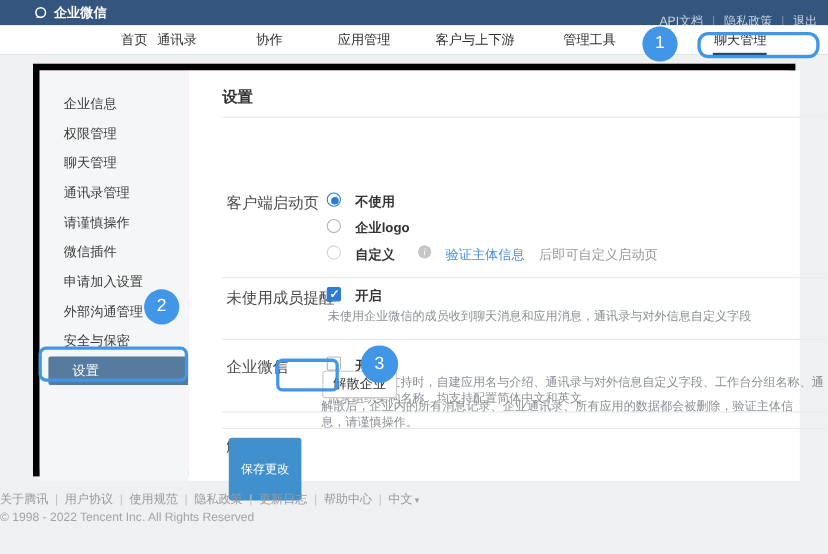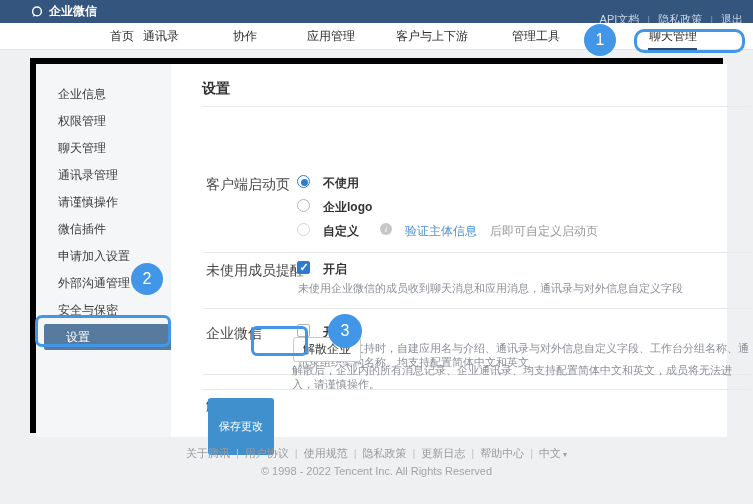--- a/index.html
+++ b/index.html
@@ -73,21 +73,21 @@
   .desc { position:absolute; font-size:11px; color:#8b8f96; line-height:14px; }
   .ghost-btn {
     position:absolute; left:122px; background:#fff; border:1px solid #c9c9c9; border-radius:3px;
     font-size:12px; color:#333; padding:3px 9px; cursor:pointer; font-family:inherit;
   }
   .save-btn {
     position:absolute; left:37px; top:334px; background:#4090CE; color:#fff; border:none; border-radius:3px;
     font-size:11px; padding:21px 11px; cursor:pointer; font-family:inherit;
   }
   
-  .footer { position:absolute; left:0; top:433px; width:753px; text-align:center; }
+  .footer { position:absolute; left:0; top:433px; width:753px; text-align:left; }
   .f-links { margin-top:13px; font-size:11px; color:#9a9a9a; }
   .f-links .flink { cursor:pointer; }
   .fsep { color:#c4c4c4; margin:0 6px; }
   .fsep::before { content:"|"; }
   .f-caret { font-size:8px; color:#9a9a9a; margin-left:2px; }
   .f-copy { margin-top:4px; font-size:11px; color:#a4a4a4; }
   
   .ann-rect { position:absolute; border:3px solid #4296E7; background:transparent; z-index:40; }
   .ann-rect.r1 { left:634px; top:29px; width:111px; height:24px; border-radius:10px; }
   .ann-rect.r2 { left:35px;  top:315px; width:136px; height:32px; border-radius:7px; }
@@ -181,21 +181,21 @@
     <div class="row-label" style="top:261px">企业微信</div>
     <div class="ctl-row" style="top:260px">
       <span class="cb"></span>
       <span class="ctl-label">开启</span>
     </div>
     <div class="desc" style="left:127px;top:277px;width:452px">开启多语言支持时，自建应用名与介绍、通讯录与对外信息自定义字段、工作台分组名称、通讯录组织架构名称、均支持配置简体中文和英文</div>
     <div class="hr" style="top:310px"></div>
 
     <div class="row-label" style="top:333px">解散企业</div>
     <button class="ghost-btn" style="top:273px">解散企业</button>
-    <div class="desc" style="left:121px;top:299px;width:440px">解散后，企业内的所有消息记录、企业通讯录、均支持配置简体中文和英文，成员将无法进入，请谨慎操作。</div>
+    <div class="desc" style="left:121px;top:299px;width:440px">解散后，企业内的所有消息记录、企业通讯录、所有应用的数据都会被删除，验证主体信息，请谨慎操作。</div>
     <div class="hr" style="top:325px"></div>
 
     <button class="save-btn">保存更改</button>
   </div>
 </div>
 
 <div class="footer">
   <div class="f-links">
     <span class="flink">关于腾讯</span><span class="fsep"></span><span class="flink">用户协议</span><span class="fsep"></span><span class="flink">使用规范</span><span class="fsep"></span><span class="flink">隐私政策</span><span class="fsep"></span><span class="flink">更新日志</span><span class="fsep"></span><span class="flink">帮助中心</span><span class="fsep"></span><span class="flink"><span>中文</span><span class="f-caret">▾</span></span>
   </div>

